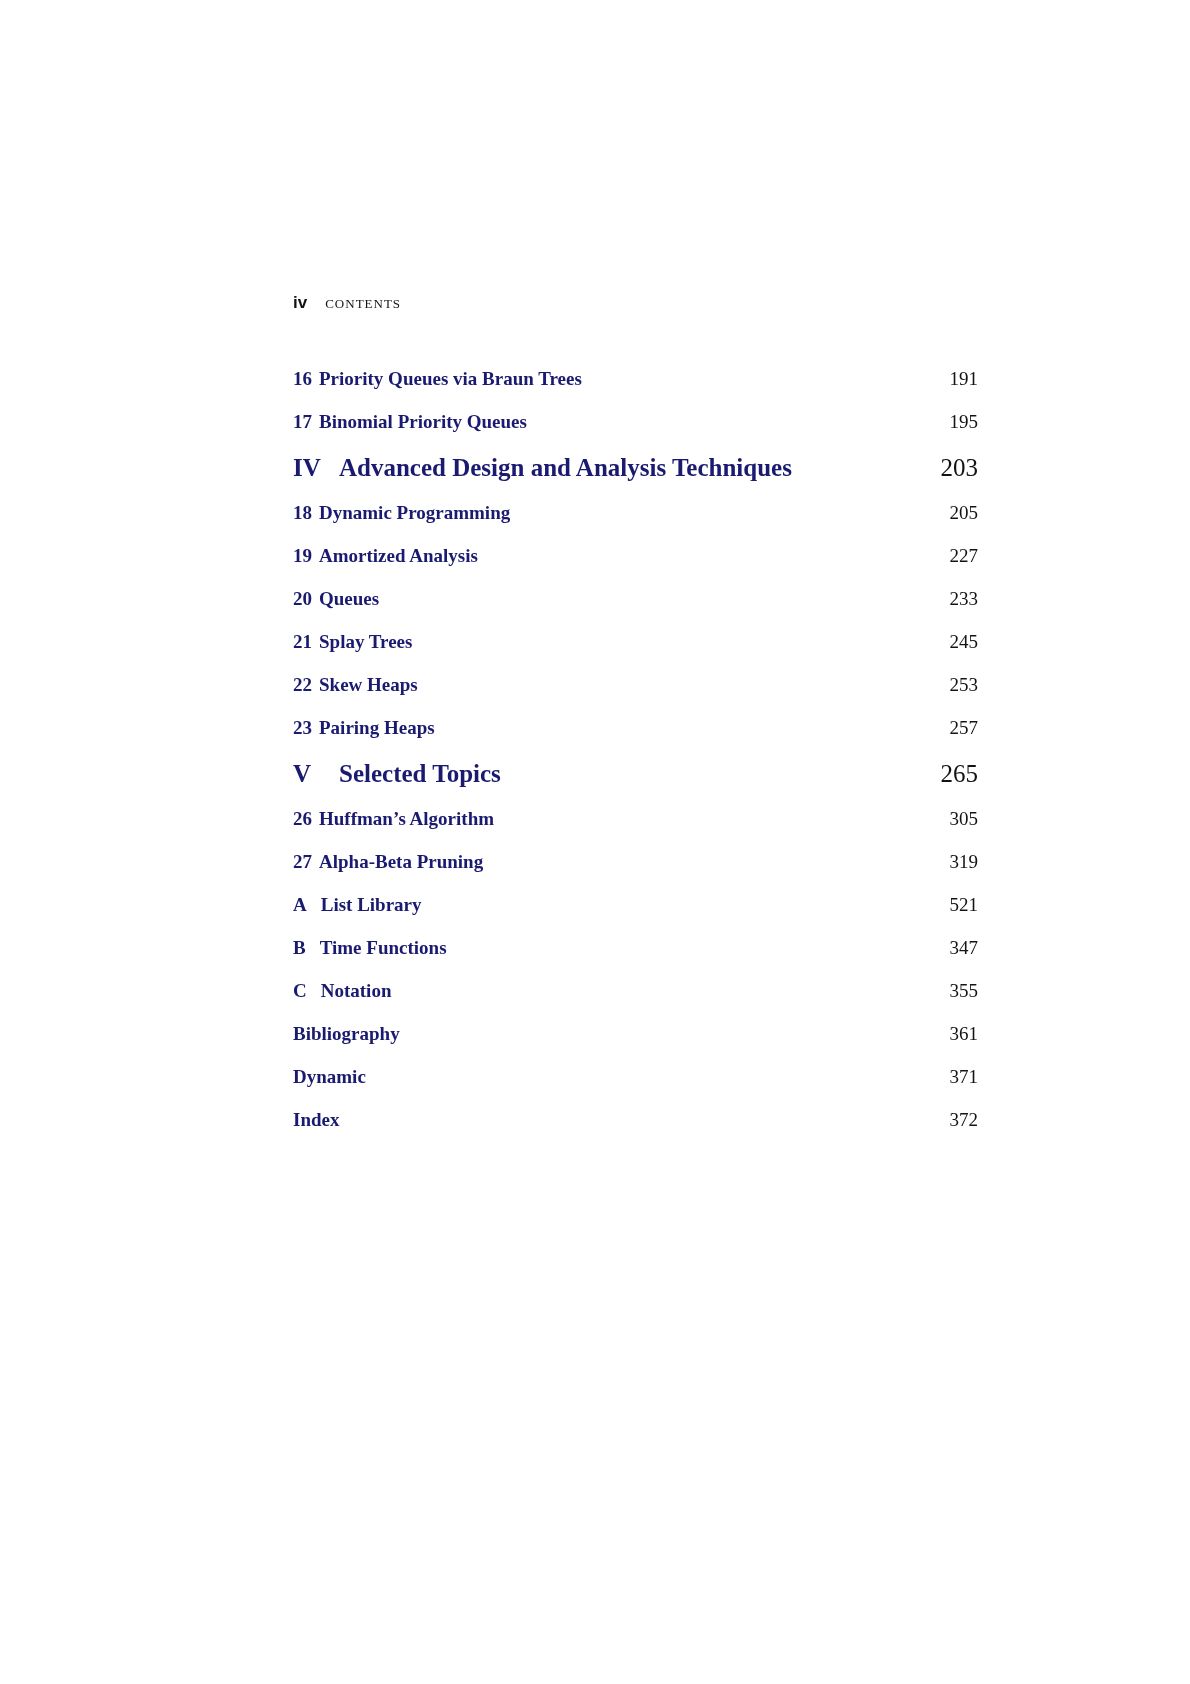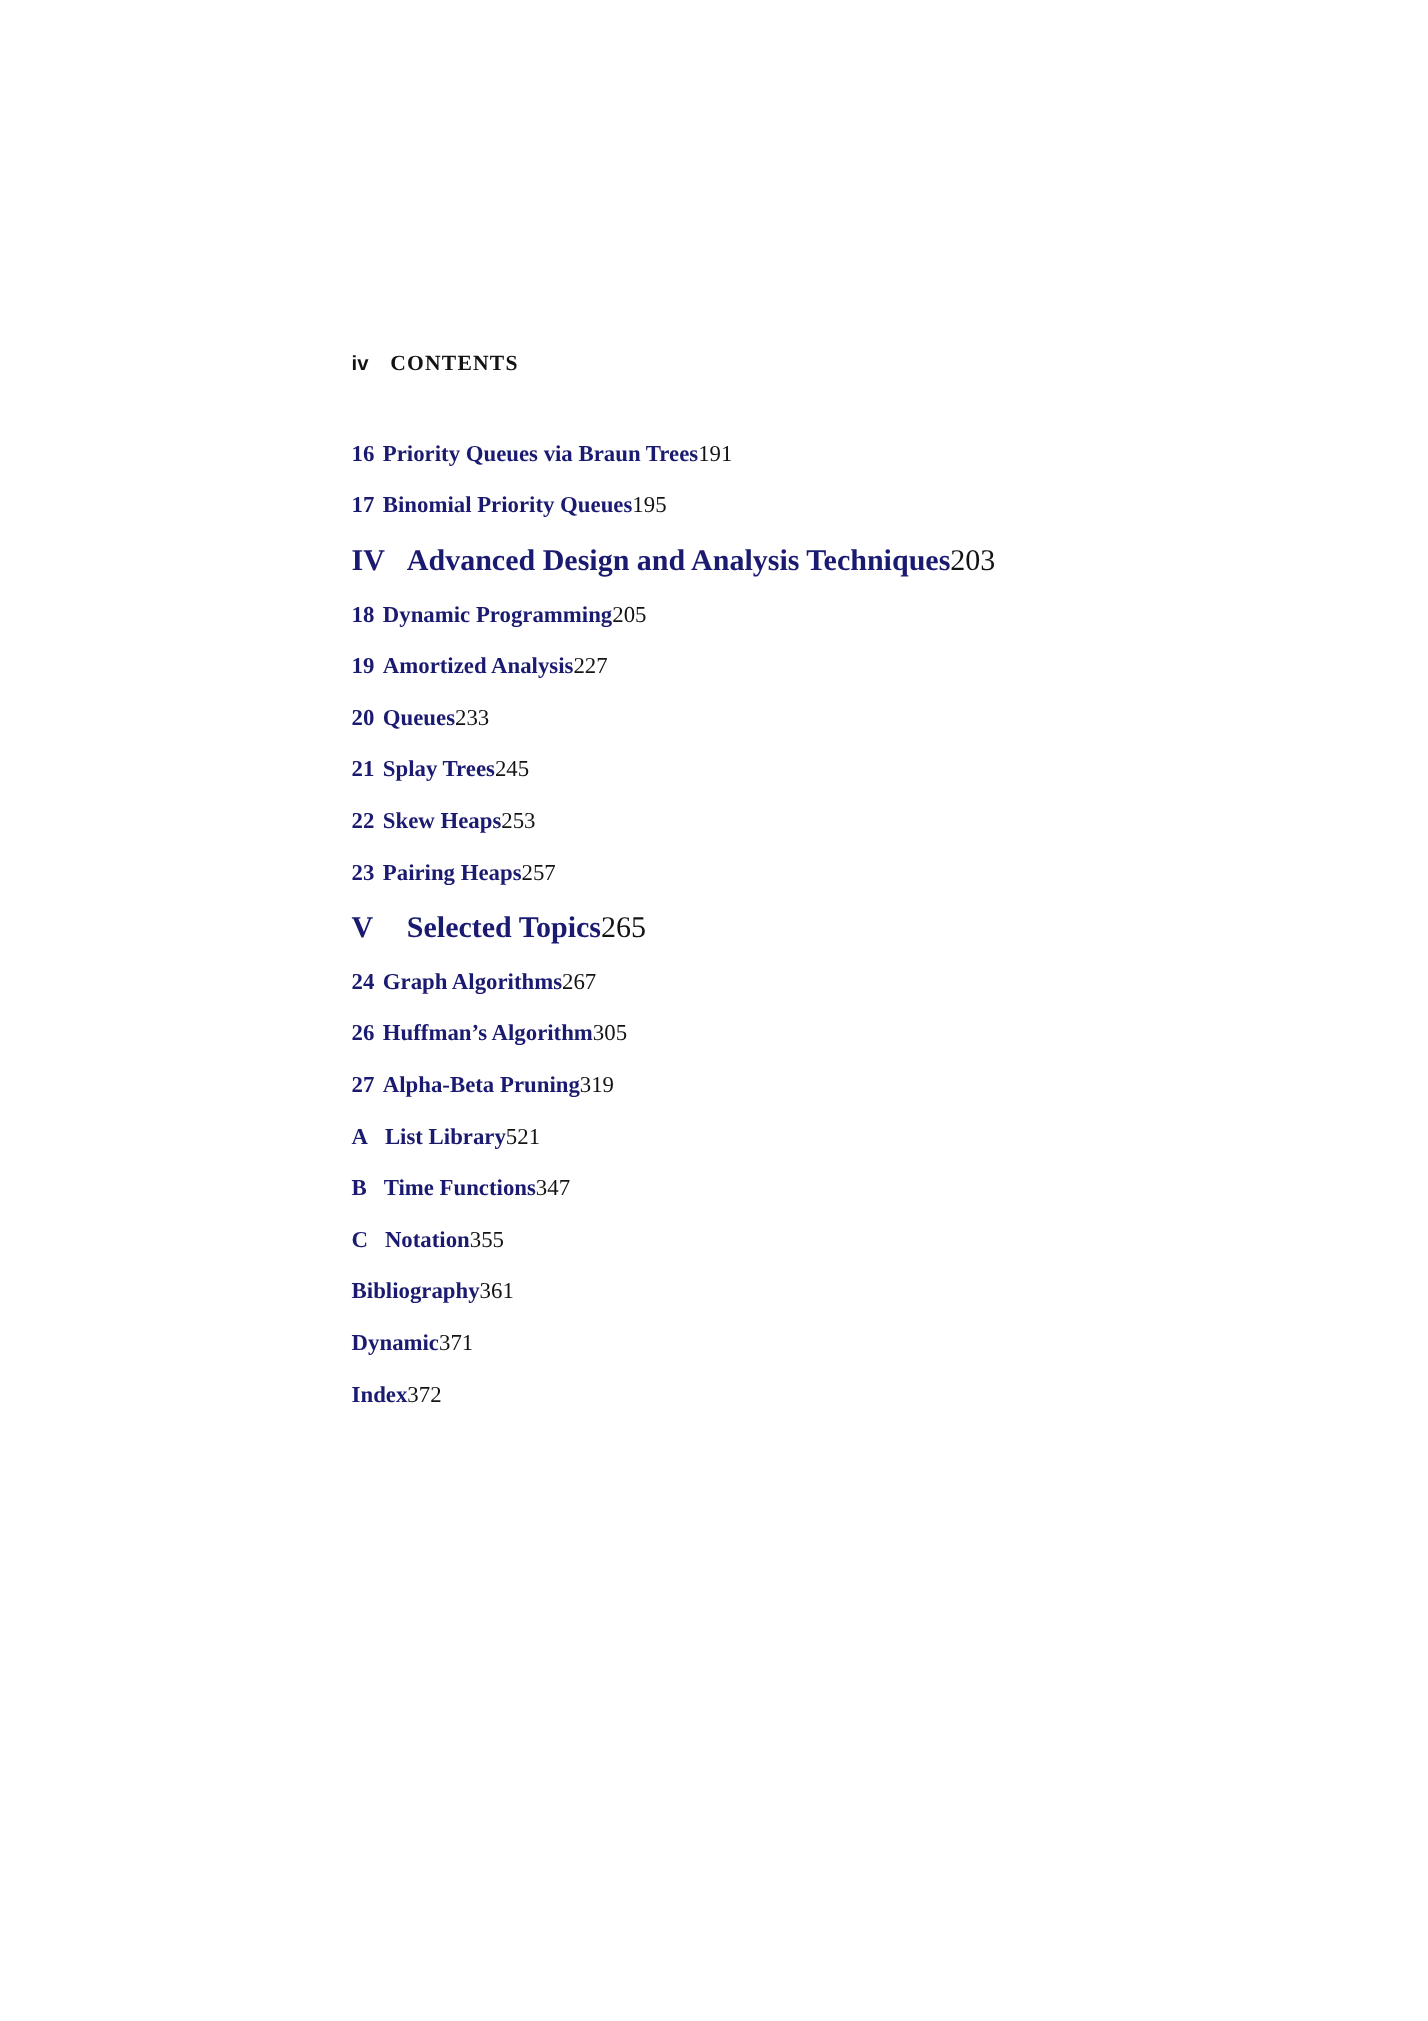--- a/index.html
+++ b/index.html
@@ -25,35 +25,35 @@
     color: #131313;
   }
   .running-header .folio {
     font-family: "Liberation Sans", "DejaVu Sans", sans-serif;
     font-weight: bold;
     font-size: 17px;
     line-height: 19px;
   }
   .running-header .doc-title {
     margin-left: 18px;
-    font-size: 18px;
+    font-size: 13px;
     line-height: 19px;
     letter-spacing: 1px;
-    font-weight: bold;
+    font-weight: normal;
   }
   
   .toc {
     position: absolute;
     left: 293px;
     right: 212px;
     top: 368px;
   }
   .row {
     display: flex;
-    justify-content: flex-start;
+    justify-content: space-between;
     align-items: baseline;
     margin-bottom: 22px;
   }
   .row .entry-left {
     display: flex;
     align-items: baseline;
     color: #1a1a70;
     font-weight: bold;
     font-size: 19px;
     line-height: 21px;
@@ -159,27 +159,20 @@
       </div>
       <div class="row row-part">
         <span class="entry-left">
           <span class="num">V</span>
           <span class="title">Selected Topics</span>
         </span>
         <span class="entry-page">265</span>
       </div>
       <div class="row row-chapter">
         <span class="entry-left">
-          <span class="num">24</span>
-          <span class="title">Graph Algorithms</span>
-        </span>
-        <span class="entry-page">267</span>
-      </div>
-      <div class="row row-chapter">
-        <span class="entry-left">
           <span class="num">26</span>
           <span class="title">Huffman’s Algorithm</span>
         </span>
         <span class="entry-page">305</span>
       </div>
       <div class="row row-chapter">
         <span class="entry-left">
           <span class="num">27</span>
           <span class="title">Alpha-Beta Pruning</span>
         </span>

